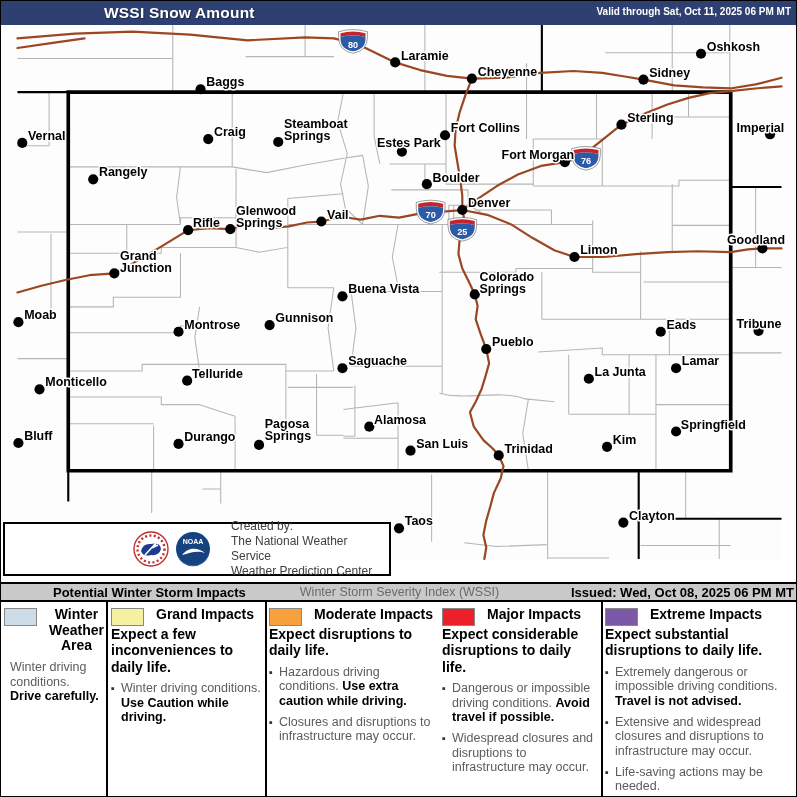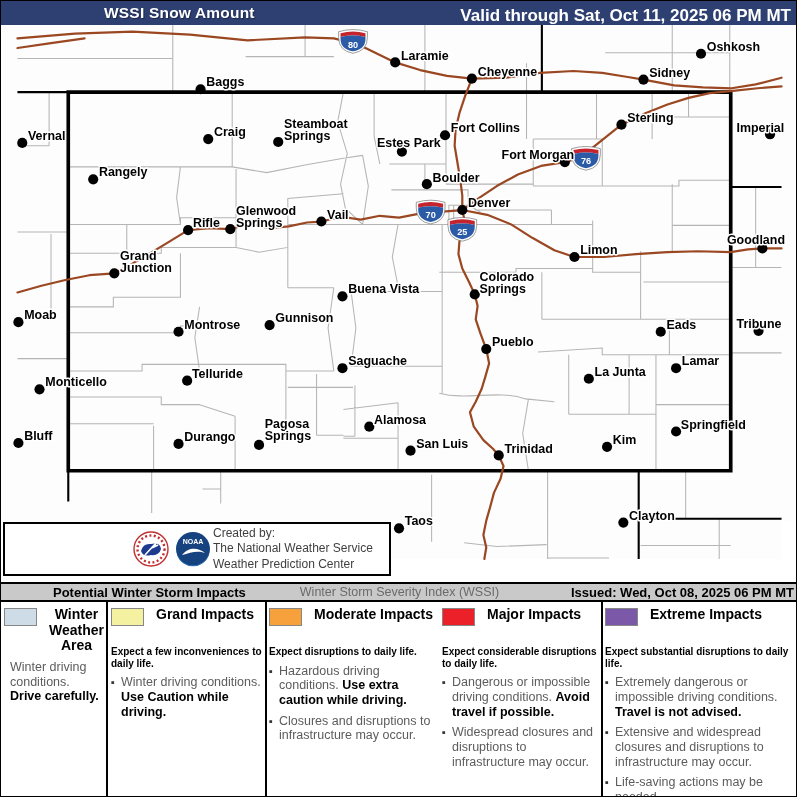--- a/index.html
+++ b/index.html
@@ -2,52 +2,52 @@
 <html><head>
 <meta charset="utf-8">
 <style>
   html,body{margin:0;padding:0;background:#fff;}
   #frame{position:relative;width:797px;height:797px;overflow:hidden;background:#fff;
          font-family:"Liberation Sans",sans-serif;box-sizing:border-box;border:1px solid #000;}
   
   #titlebar{position:absolute;left:0;top:0;width:797px;height:24px;}
   #titlebar .tb-title{position:absolute;left:103px;top:3px;font-size:15.5px;font-weight:bold;color:#fff;
          text-shadow:1px 1px 1px #1a2547;letter-spacing:.2px;}
-  #titlebar .tb-valid{position:absolute;right:7px;top:5px;font-size:17px;font-weight:bold;color:#fff;}
+  #titlebar .tb-valid{position:absolute;right:7px;top:5px;font-size:10px;font-weight:bold;color:#fff;}
   
   #map-wrap{position:absolute;left:0;top:24px;width:797px;height:496px;background:#fdfdfd;}
   #map-svg{display:block;}
   .county{fill:none;stroke:#b5b5b5;stroke-width:1.1;}
   .stateline{fill:none;stroke:#000;stroke-width:2.2;}
   .coborder{fill:none;stroke:#000;stroke-width:3.8;}
   .hwy{fill:none;stroke:#9a4722;stroke-width:2.3;stroke-linejoin:round;stroke-linecap:round;}
   .clab{font-family:"Liberation Sans",sans-serif;font-size:13px;font-weight:bold;fill:#000;
         stroke:#fff;stroke-width:3px;paint-order:stroke;stroke-linejoin:round;}
   .shield-num{font-family:"Liberation Sans",sans-serif;font-size:9.5px;font-weight:bold;fill:#fff;text-anchor:middle;}
   
   #credit-box{position:absolute;left:2px;top:521px;width:388px;height:54px;background:#fff;
         border:2px solid #000;display:flex;align-items:center;box-sizing:border-box;}
   #credit-logos{display:flex;align-items:center;margin-left:128px;gap:6px;}
-  #credit-text{margin-left:2px;font-size:12px;color:#3f3f3f;line-height:1.26;}
+  #credit-text{margin-left:20px;font-size:12px;color:#3f3f3f;line-height:1.26;}
   
   #statusbar{position:absolute;left:0;top:581px;width:797px;height:20px;background:#c9c9c9;
         border-top:2px solid #000;border-bottom:2px solid #000;box-sizing:border-box;
         display:flex;align-items:center;}
   #statusbar .sb-left{position:absolute;left:4px;font-size:13px;font-weight:bold;color:#000;padding-left:48px;}
   #statusbar .sb-center{position:absolute;left:0;width:797px;text-align:center;font-size:12.5px;color:#6a6a6a;}
   #statusbar .sb-right{position:absolute;right:4px;font-size:13px;font-weight:bold;color:#000;}
   
   #legend{position:absolute;left:0;top:601px;width:797px;height:196px;background:#fff;}
   .lg-div{position:absolute;top:0;height:196px;width:2px;background:#000;}
   .lg-col{position:absolute;top:5px;}
   .lg-head{display:flex;gap:12px;align-items:flex-start;}
   .swatch{width:31px;height:16px;border:1.5px solid #878787;flex:0 0 auto;margin-top:1px;}
   .lg-title{font-weight:bold;font-size:14px;line-height:1.12;color:#000;white-space:nowrap;}
   .lg-col.wrap-title .lg-title{white-space:normal;text-align:center;flex:1;}
-  .lg-intro{font-weight:bold;font-size:10px;color:#000;margin-top:20px;line-height:1.17;}
+  .lg-intro{font-weight:bold;font-size:14px;color:#000;margin-top:0;line-height:1.17;}
   .lg-bullet{display:flex;font-size:12.5px;color:#5c5c5c;margin-top:6px;line-height:1.17;}
   .lg-bullet .mk{width:10px;flex:0 0 auto;color:#333;font-size:11px;line-height:1.3;}
   .lg-bullet .mk.none{width:6px;}
   .lg-bullet b{color:#000;}
 </style>
 </head>
 <body>
 
 <div id="frame">
 

